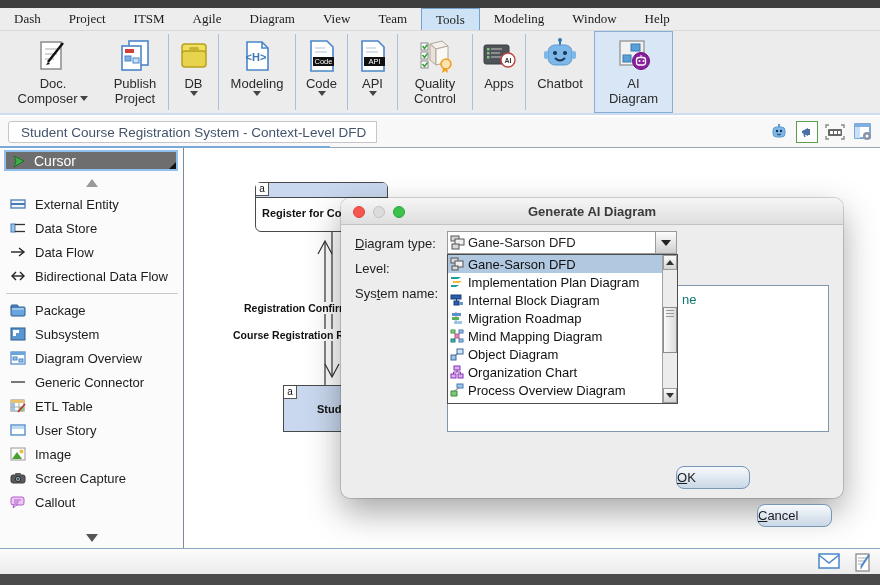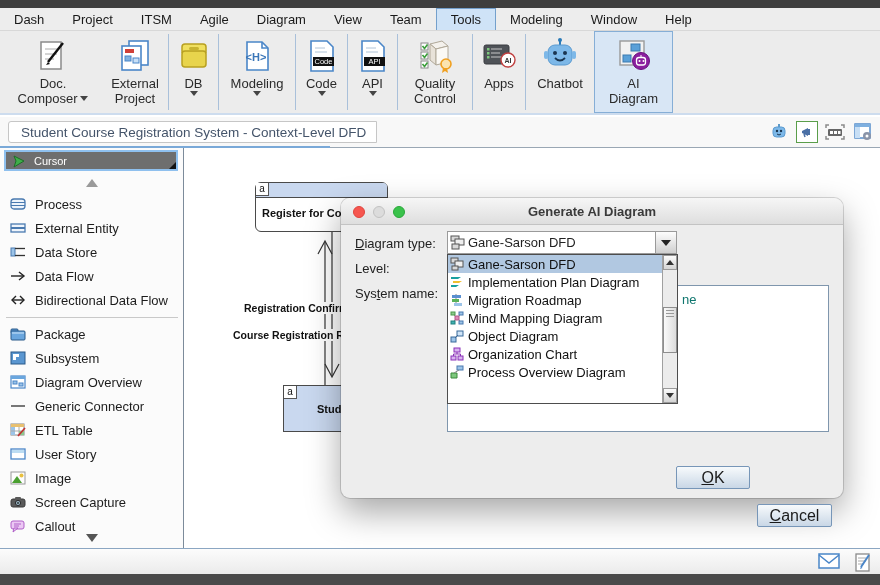--- a/index.html
+++ b/index.html
@@ -11,21 +11,21 @@
   }
   .abs { position:absolute; }
 
   
   .top-strip  { left:0; top:0; width:880px; height:8px; background:#3e3e3e; }
   .bottom-strip { left:0; top:574px; width:880px; height:11px; background:#4a4a4a; }
 
   
   .menubar { left:0; top:8px; width:880px; height:23px; background:#ededed;
     border-bottom:1px solid #d8d8d8; display:flex; align-items:stretch; font-size:13px; color:#1a1a1a; }
-  .menu-item { padding:8px 14px; display:flex; align-items:center; cursor:default; }
+  .menu-item { padding:8px 14px; display:flex; align-items:center; cursor:default;font-family:Liberation Serif, serif; }
   .menu-item.active { background:#cfe3f7; border:1px solid #74a0cc; border-bottom:none; }
 
   
   .ribbon { left:0; top:31px; width:880px; height:84px; background:#ececec;
     border-bottom:2px solid #cddcee; display:flex; align-items:stretch; padding-left:4px; }
   .rb { display:flex; flex-direction:column; align-items:center; padding-top:5px; color:#2b2b2b; }
   .rb .ric { height:40px; display:flex; align-items:center; justify-content:center; }
   .rb .rlbl { font-size:13px; line-height:15px; text-align:center; display:flex; align-items:center; gap:3px; justify-content:center; }
   .rb.active { background:#d8e6f5; border:1px solid #86aed6; padding-top:4px; }
   .rsep { width:1px; background:#a9c0da; margin:3px 0; }
@@ -39,21 +39,21 @@
   .crumb-tail { position:absolute; left:342px; top:8px; width:15px; height:15px; background:#fff;
     border-top:1px solid #c6c6c6; border-right:1px solid #c6c6c6; transform:rotate(45deg); }
   .crumb-icons { position:absolute; right:6px; top:4px; display:flex; gap:6px; align-items:center; }
   .crumb-icons .cib { width:22px; height:22px; display:flex; align-items:center; justify-content:center; }
   .active-tab-line { position:absolute; left:0; bottom:-1px; width:330px; height:2px; background:#7aa9d8; }
 
   
   .sidebar { left:0; top:148px; width:184px; height:400px; background:#fbfbfb; border-right:1px solid #7c8b9a; }
   .cursor-row { position:absolute; left:4px; top:2px; width:174px; height:21px; background:#6e6e6e;
     border:2px solid #8fc0ee; display:flex; align-items:center; gap:8px; padding-left:6px;
-    color:#fff; font-size:11px; }
+    color:#fff; font-size:14px; }
   .cursor-corner { position:absolute; right:0; bottom:0; width:0; height:0;
     border-left:7px solid transparent; border-bottom:7px solid #111; }
   .tri-up { position:absolute; left:86px; top:31px; width:0; height:0;
     border-left:6px solid transparent; border-right:6px solid transparent; border-bottom:8px solid #9a9a9a; }
   .tri-down { position:absolute; left:86px; top:386px; width:0; height:0;
     border-left:6px solid transparent; border-right:6px solid transparent; border-top:8px solid #555; }
   .side-list { position:absolute; left:0; top:44px; width:184px; }
   .side-item { height:24px; display:flex; align-items:center; gap:9px; padding-left:10px; font-size:13px; color:#1c1c1c; }
   .side-div { height:1px; background:#c9c9c9; margin:5px 6px 4px 6px; }
 
@@ -97,23 +97,23 @@
   .pscroll { position:absolute; right:0; top:0; width:15px; height:148px; background:#ececec; border-left:1px solid #a0a0a0; }
   .pbtn { position:absolute; left:0; width:14px; height:15px; background:linear-gradient(#fbfbfb,#d4d4d4);
     border:1px solid #9a9a9a; display:flex; align-items:center; justify-content:center; }
   .pbtn .t-up { width:0;height:0;border-left:4px solid transparent;border-right:4px solid transparent;border-bottom:5px solid #333; }
   .pbtn .t-dn { width:0;height:0;border-left:4px solid transparent;border-right:4px solid transparent;border-top:5px solid #333; }
   .pthumb { position:absolute; left:0; top:52px; width:14px; height:46px;
     background:linear-gradient(90deg,#fafafa,#dcdcdc); border:1px solid #8e8e8e; }
   .pthumb i { display:block; height:1px; background:#9a9a9a; margin:2px 2px 0 2px; }
   .sysname { position:absolute; left:106px; top:87px; width:382px; height:147px; background:#fff; border:1px solid #7f96ad; }
   .sysname span { position:absolute; left:234px; top:6px; color:#0f766e; }
-  .dbtn { position:absolute; top:268px; height:23px; border:1px solid #7796b8; border-radius:2px;
-    background:linear-gradient(#f7fafc,#c9d7e6); font-size:16px; color:#1b1b1b;
-    display:flex; align-items:center; justify-content:center; }
+  .dbtn { position:absolute; top:268px; height:23px; border:1px solid #7796b8; border-radius:8px;
+    background:linear-gradient(#f7fafc,#c9d7e6); font-size:13px; color:#1b1b1b;
+    display:flex; align-items:center; justify-content:flex-start; }
   .dbtn.ok { left:335px; width:74px; }
   .dbtn.cancel { left:416px; width:75px;margin-top:38px; }
 
   
   .statusbar { left:0; top:548px; width:880px; height:26px; background:linear-gradient(#fcfcfc,#ebebeb);
     border-top:1px solid #8ba6c2; }
   .status-icons { position:absolute; right:8px; top:3px; display:flex; gap:14px; }
   svg { display:block; }
 </style>
 </head>
@@ -161,21 +161,21 @@
       <div class="ric">
         <svg width="36" height="36">
             <rect x="12" y="3" width="19" height="24" fill="#fff" stroke="#4a86c8" stroke-width="1.6"></rect>
             <rect x="5" y="8" width="19" height="24" fill="#fff" stroke="#4a86c8" stroke-width="1.6"></rect>
             <rect x="8" y="11" width="9" height="4" fill="#d04038"></rect>
             <rect x="8" y="18" width="6" height="5" fill="#7fb0e0" stroke="#4a86c8"></rect>
             <rect x="16" y="20" width="6" height="5" fill="#c8dff5" stroke="#4a86c8"></rect>
           </svg>
       </div>
       <div class="rlbl">
-          <span>External</span>
+          <span>Publish</span>
         </div>
       <div class="rlbl">
           <span>Project</span>
         </div>
     </div>
     <div class="rsep"></div>
     <div class="rb" style="width:49px">
       <div class="ric">
         <svg width="36" height="36">
             <rect x="6" y="6" width="24" height="10" rx="3" fill="#f0e060" stroke="#b8a020" stroke-width="1.5"></rect>
@@ -375,28 +375,20 @@
           <polygon points="2,2 12,7 2,13 4,7" fill="#3fae49" stroke="#1d6e28" stroke-width="1"></polygon>
         </svg>
       <span>Cursor</span>
       <span class="cursor-corner"></span>
     </div>
     <div class="tri-up"></div>
 
     <div class="side-list">
       <div class="side-item">
         <svg width="16" height="16">
-            <rect x="1" y="3" width="14" height="10" rx="3" fill="#eef4fb" stroke="#4a7ab0" stroke-width="1.3"></rect>
-            <line x1="1" y1="6.5" x2="15" y2="6.5" stroke="#4a7ab0"></line>
-            <line x1="1" y1="9.5" x2="15" y2="9.5" stroke="#4a7ab0"></line>
-          </svg>
-        <span>Process</span>
-      </div>
-      <div class="side-item">
-        <svg width="16" height="16">
             <rect x="1" y="4" width="14" height="8" fill="#eef4fb" stroke="#4a7ab0" stroke-width="1.3"></rect>
             <line x1="1" y1="8" x2="15" y2="8" stroke="#4a7ab0" stroke-width="2"></line>
           </svg>
         <span>External Entity</span>
       </div>
       <div class="side-item">
         <svg width="16" height="16">
             <rect x="1" y="4" width="4" height="8" fill="#9cc4e8" stroke="#4a7ab0"></rect>
             <line x1="5" y1="4.5" x2="15" y2="4.5" stroke="#333" stroke-width="1.3"></line>
             <line x1="5" y1="11.5" x2="15" y2="11.5" stroke="#333" stroke-width="1.3"></line>
@@ -557,20 +549,29 @@
           </svg>
         <span>Gane-Sarson DFD</span>
       </div>
       <div class="opt">
         <svg width="14" height="14">
             <polygon points="1,2 11,2 8,4 1,4" fill="#18a0a0"></polygon>
             <polygon points="3,6 12,6 9,8 3,8" fill="#f0c030"></polygon>
             <polygon points="1,10 9,10 6,12 1,12" fill="#18a0a0"></polygon>
           </svg>
         <span>Implementation Plan Diagram</span>
+      </div>
+      <div class="opt">
+        <svg width="14" height="14">
+            <rect x="1" y="2" width="10" height="4" fill="#2a5fa8" stroke="#1a3f78"></rect>
+            <rect x="4" y="8" width="5" height="4" fill="#2a5fa8" stroke="#1a3f78"></rect>
+            <line x1="6.5" y1="6" x2="6.5" y2="8" stroke="#1a3f78"></line>
+            <rect x="9" y="9" width="4" height="3" fill="#6a93c8"></rect>
+          </svg>
+        <span>Internal Block Diagram</span>
       </div>
       <div class="opt">
         <svg width="14" height="14">
             <line x1="6" y1="1" x2="6" y2="13" stroke="#888"></line>
             <rect x="2" y="2" width="9" height="3" fill="#5a8fd0"></rect>
             <rect x="2" y="6" width="7" height="3" fill="#58b158"></rect>
             <rect x="4" y="10" width="8" height="3" fill="#9cc4e8"></rect>
           </svg>
         <span>Migration Roadmap</span>
       </div>

